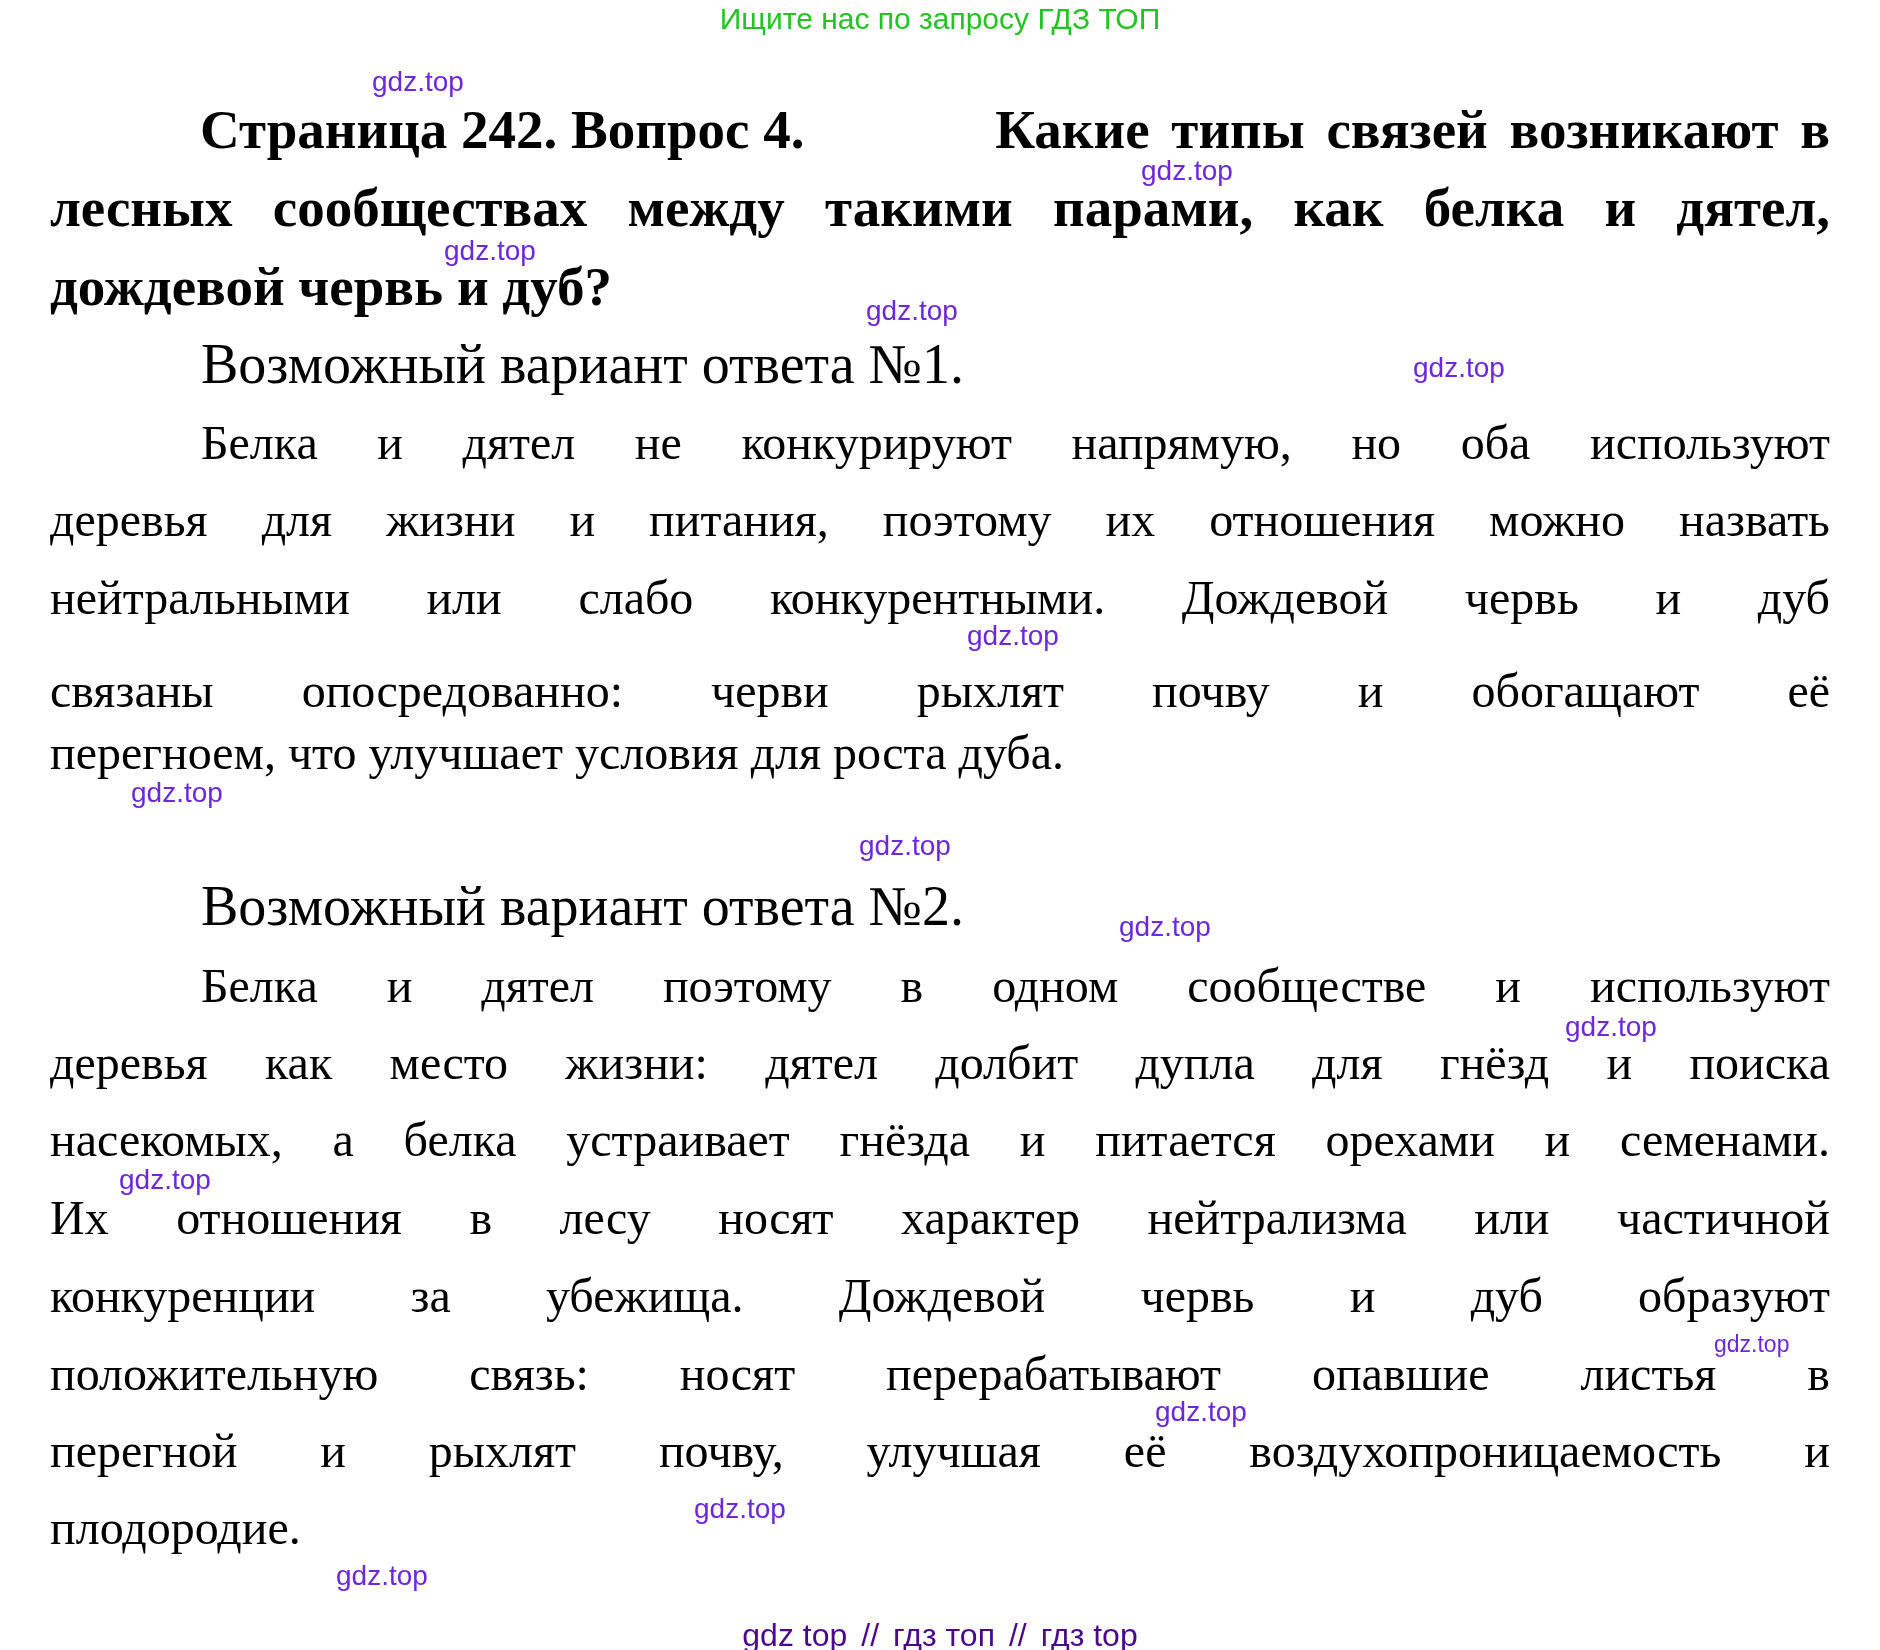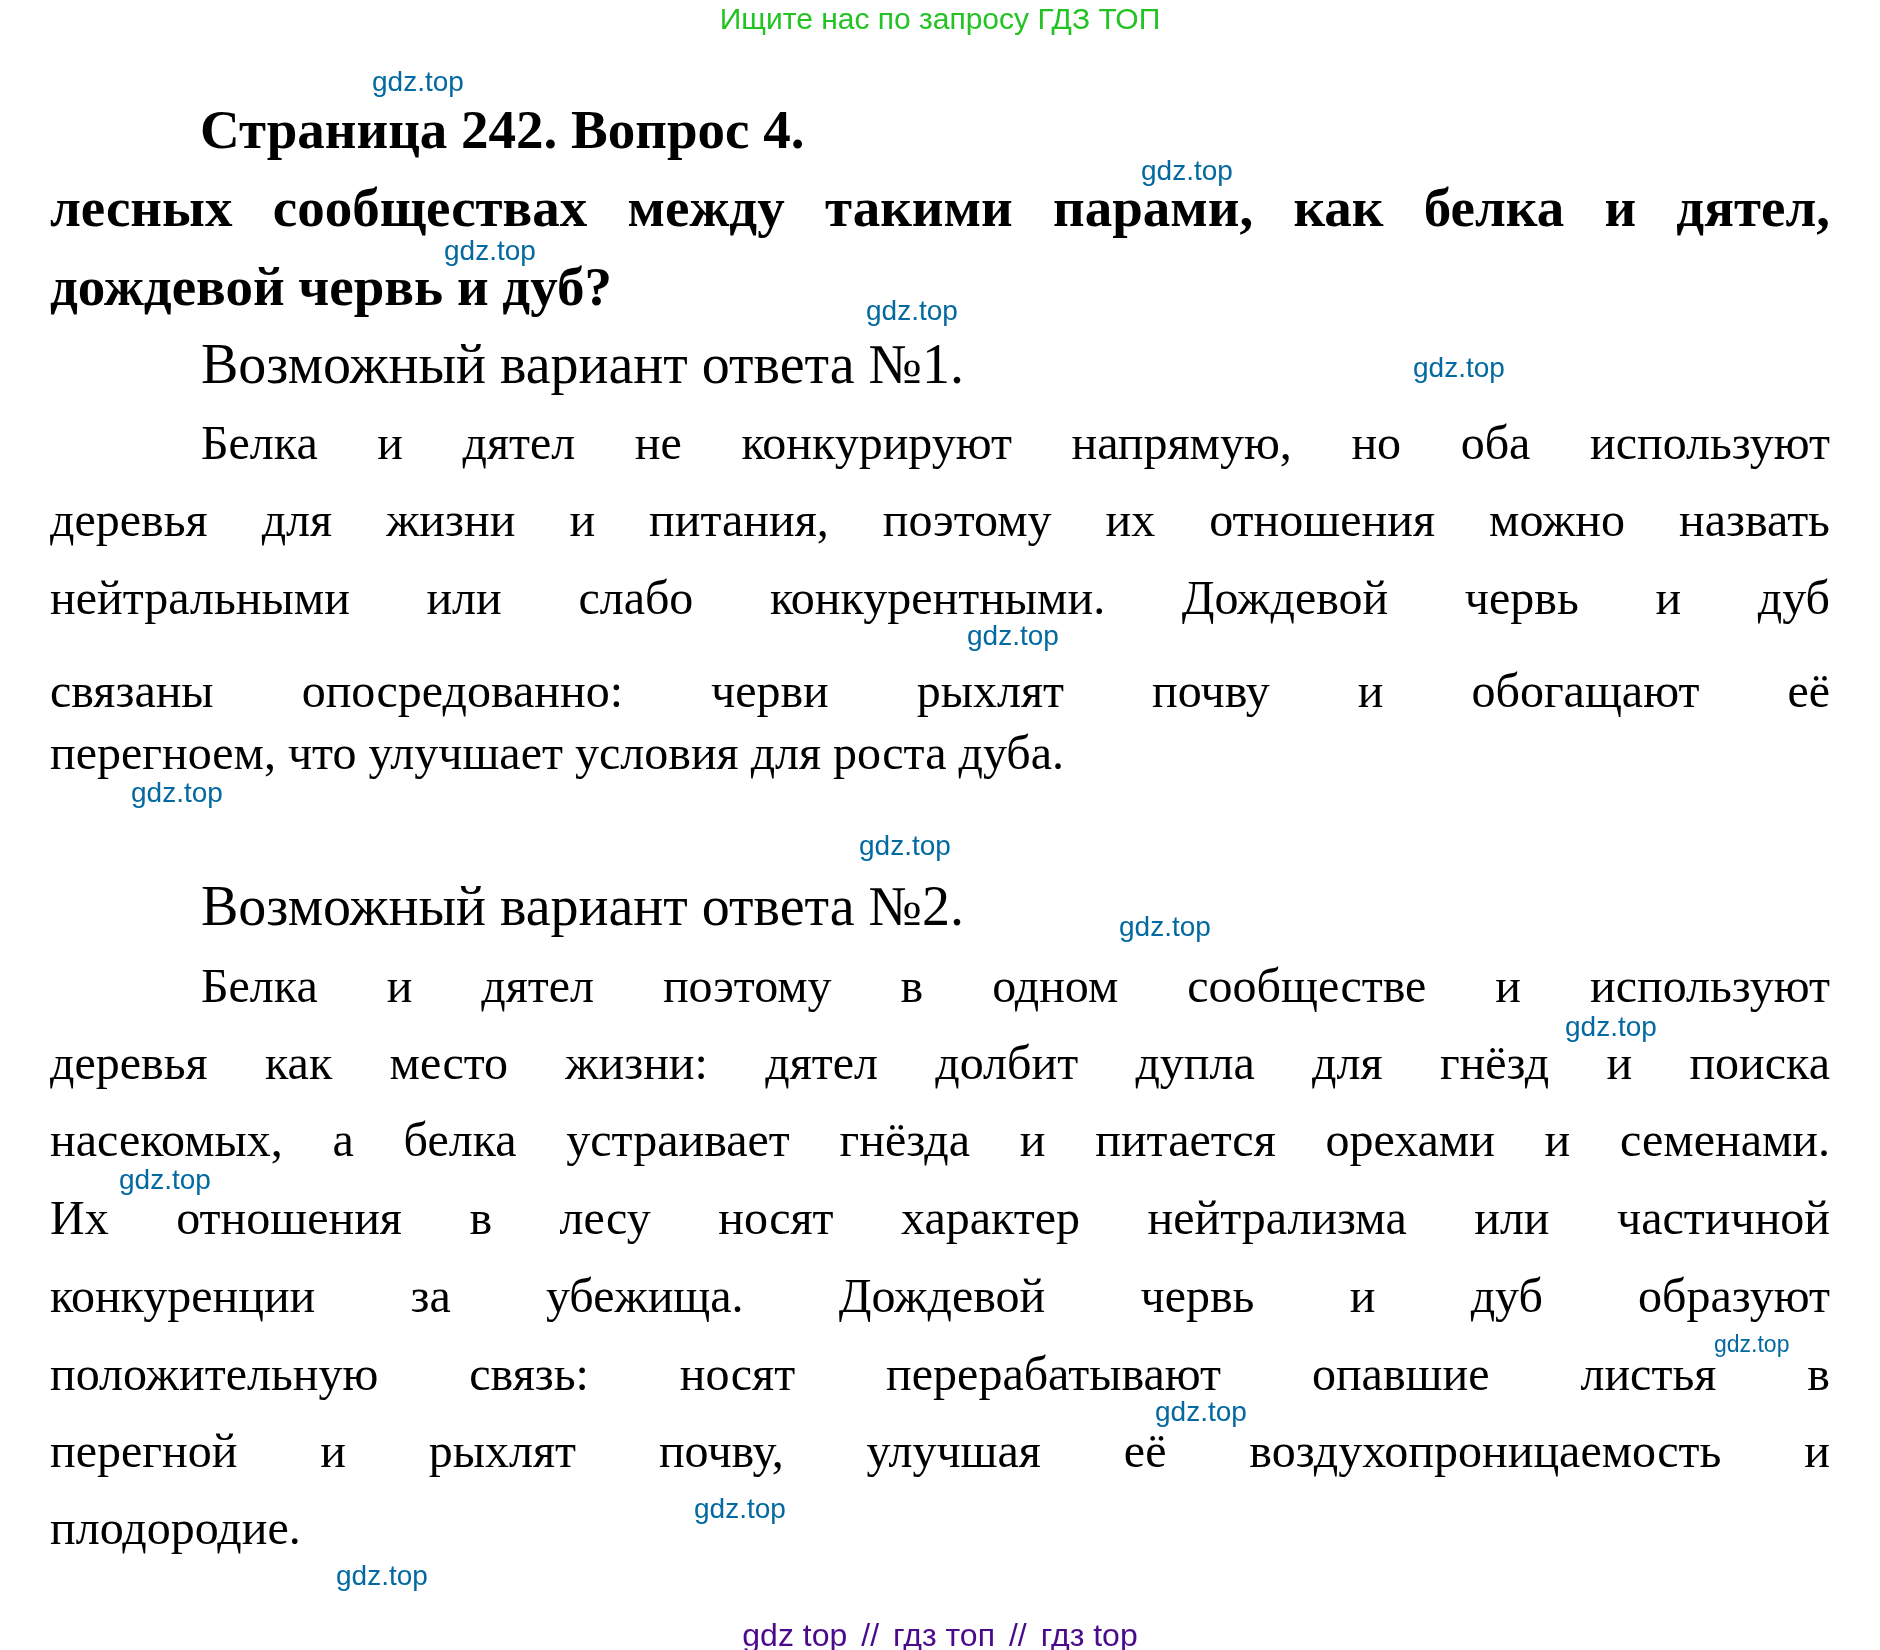--- a/index.html
+++ b/index.html
@@ -6,32 +6,33 @@
   body { width:1880px; height:1650px; position:relative; overflow:hidden; }
   .promo { position:absolute; top:2px; left:0; width:1880px; text-align:center;
     font-family:"Liberation Sans", sans-serif; font-size:30px; color:#22c322; line-height:34px; }
   .line { position:absolute; left:50px; width:1780px; height:70px; line-height:70px;
     font-family:"Liberation Serif", serif; color:#000; white-space:nowrap; }
   .line.just { text-align:justify; text-align-last:justify; white-space:normal; }
   .title { font-weight:bold; font-size:55px; }
   .body { font-size:48px; }
   .heading { font-weight:normal; font-size:56px; }
   .wm { position:absolute; font-family:"Liberation Sans", sans-serif; font-size:28px;
-    color:#0369a1; line-height:30px; white-space:nowrap; }
+    color:#6d28d9; line-height:30px; white-space:nowrap; }
   .footer { position:absolute; top:1615px; left:0; width:1880px; text-align:center;
     font-family:"Liberation Sans", sans-serif; font-size:32px; color:#4b0a8c; line-height:40px; }
   .footer span.sep { margin:0 14px; }
 </style>
 </head>
 <body>
 
 <div class="promo">Ищите нас по запросу ГДЗ ТОП</div>
 
 <div class="line title" style="top:95px;">
   <span style="position:absolute; left:150px;">Страница 242. Вопрос 4.</span>
+  <span style="position:absolute; right:0; word-spacing:8px;">Какие типы связей возникают в</span>
 </div>
 <div class="line title just" style="top:173px;">лесных сообществах между такими парами, как белка и дятел,</div>
 <div class="line title" style="top:252px;">дождевой червь и дуб?</div>
 
 <div class="line heading" style="top:329px; left:201px; width:auto;">Возможный вариант ответа №1.</div>
 <div class="line body just" style="top:408px; left:201px; width:1629px;">Белка и дятел не конкурируют напрямую, но оба используют</div>
 <div class="line body just" style="top:485px;">деревья для жизни и питания, поэтому их отношения можно назвать</div>
 <div class="line body just" style="top:563px;">нейтральными или слабо конкурентными. Дождевой червь и дуб</div>
 <div class="line body just" style="top:640px;margin-top:16px;">связаны опосредованно: черви рыхлят почву и обогащают её</div>
 <div class="line body" style="top:718px;">перегноем, что улучшает условия для роста дуба.</div>

